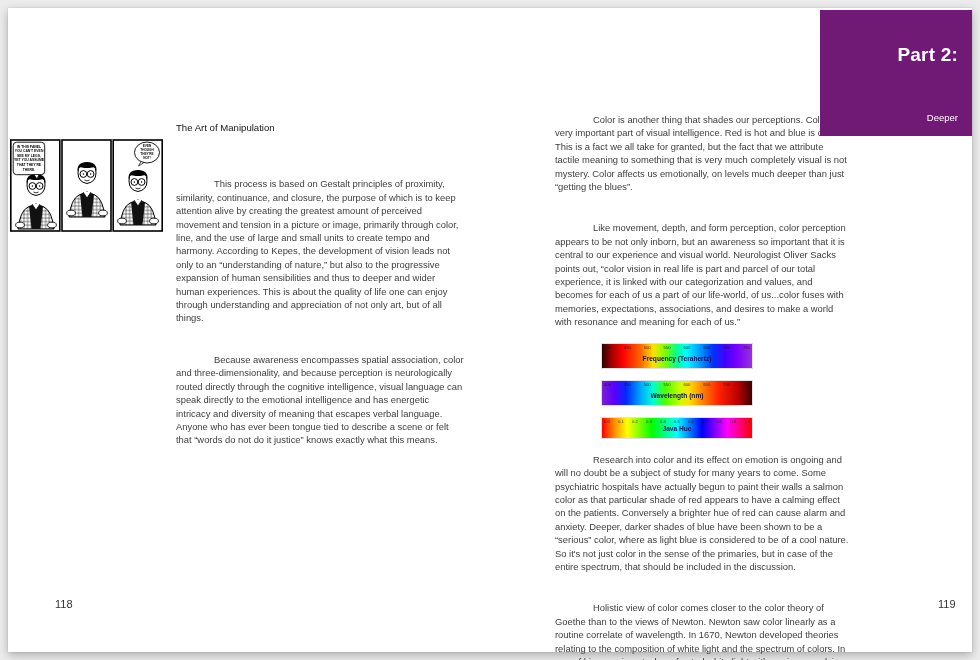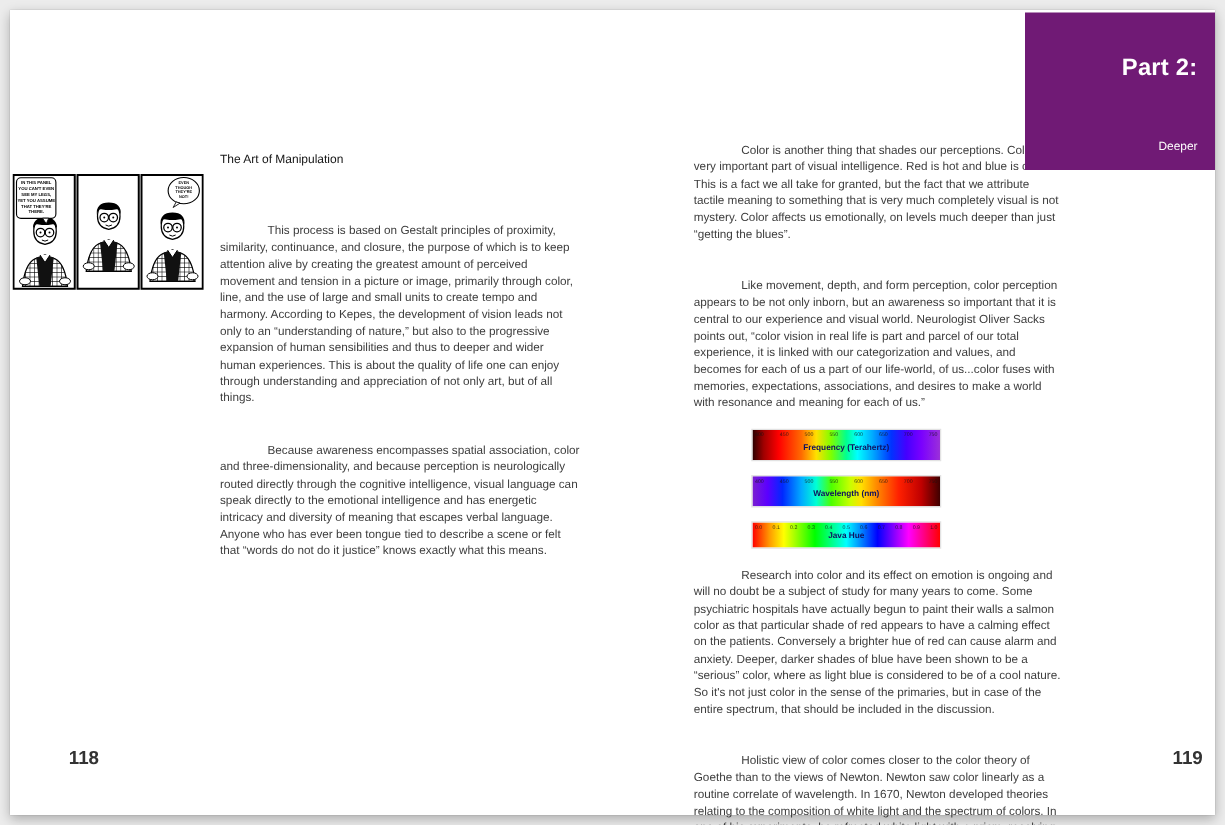--- a/index.html
+++ b/index.html
@@ -33,21 +33,21 @@
   .specbar.h2 { height:24px; background:linear-gradient(90deg,#7a1fd0 0%,#5b00ff 8%,#0028ff 16%,#00aaff 26%,#00ffd5 34%,#4dff00 42%,#c8ff00 52%,#ffe000 58%,#ff8c00 66%,#ff2000 78%,#c00000 90%,#3f0000 100%); }
   .specbar.h3 { height:20px; margin-bottom:0; background:linear-gradient(90deg,#ff0000 0%,#ff9900 9%,#ffff00 16.7%,#00ff00 33.3%,#00ffff 50%,#0000ff 66.7%,#ff00ff 83.3%,#ff0000 100%); }
   .ticks { position:absolute; top:1px; left:2px; right:2px; display:flex; justify-content:space-between; }
   .tick { font-size:4.2px; line-height:5px; color:rgba(20,20,20,0.8); }
   .bar-label { position:absolute; bottom:2px; left:0; width:100%; text-align:center; font-size:6.6px; font-weight:bold; color:#101060; }
   
   .part-box { position:absolute; top:2px; right:0; width:152px; height:126px; color:#fff; }
   .part-title { position:absolute; top:34px; right:14px; font-size:19px; font-weight:bold; letter-spacing:0.2px; }
   .part-sub { position:absolute; bottom:13px; right:14px; font-size:9.5px; }
   
-  .pagenum { position:absolute; top:590px; font-size:15px; color:#333;font-weight:bold; }
+  .pagenum { position:absolute; top:590px; font-size:11px; color:#333; }
   .pagenum.left { left:47px; }
   .pagenum.right { left:910px;margin-left:20px; }
 </style>
 </head>
 <body>
 
 <div class="spread">
 
   <svg class="comic-wrap" viewBox="0 0 153 93">
     <defs>

